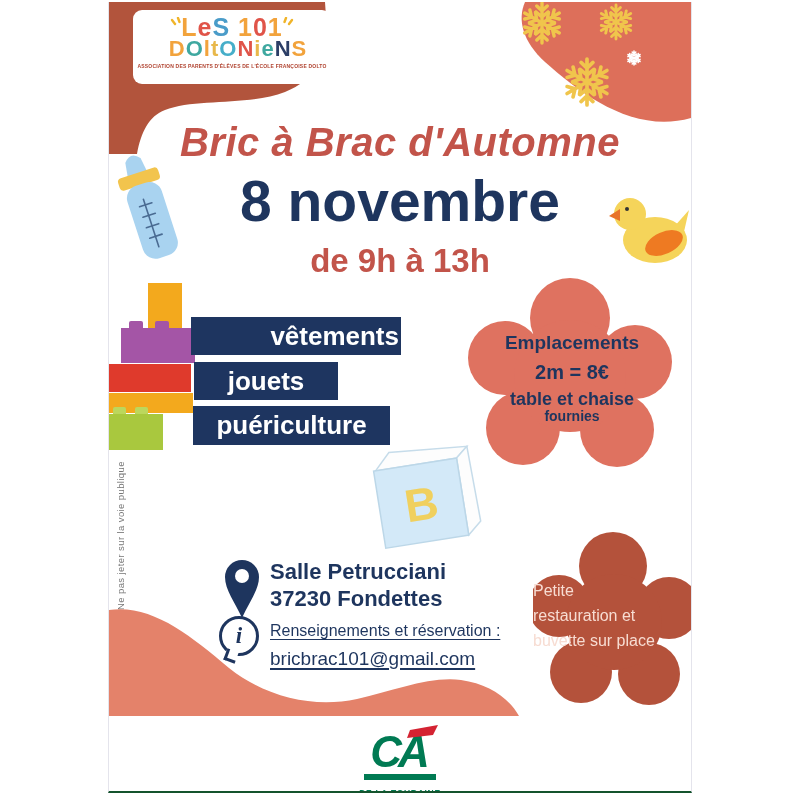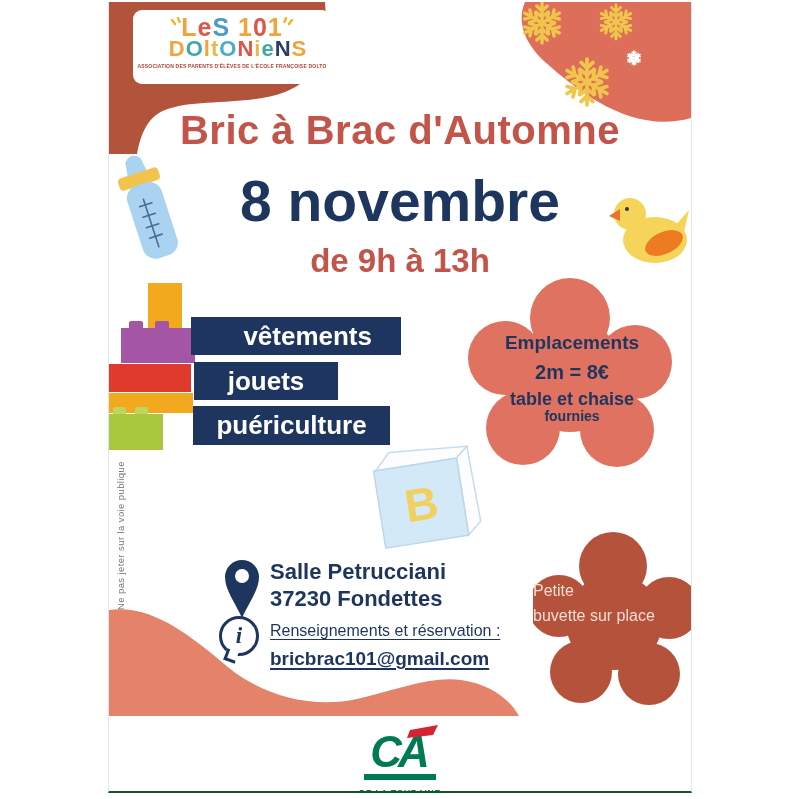--- a/index.html
+++ b/index.html
@@ -11,47 +11,47 @@
 
   
   .logo-card{position:absolute;left:24px;top:8px;width:198px;height:74px;background:#fff;
              border-radius:9px;text-align:center;padding-top:4px;box-sizing:border-box;}
   .logo-line1{font-size:25px;font-weight:bold;letter-spacing:1px;line-height:26px;}
   .logo-line2{font-size:22px;font-weight:bold;letter-spacing:1px;line-height:22px;margin-top:-2px;padding-left:12px;}
   .logo-tagline{font-size:5px;font-weight:bold;color:#b04330;letter-spacing:.2px;margin-top:3px;}
   .spark{vertical-align:6px;}
 
   
-  .title{position:absolute;left:0;top:106px;width:100%;text-align:center;
-         font-size:40px;font-weight:bold;color:#c2544a;letter-spacing:.5px;}
+  .title{position:absolute;left:0;top:118px;width:100%;text-align:center;
+         font-size:40px;font-weight:bold;color:#c2544a;letter-spacing:.5px;font-style:italic;}
   .date{position:absolute;left:0;top:166px;width:100%;text-align:center;
         font-size:57px;font-weight:bold;color:#1e355e;}
   .time{position:absolute;left:0;top:240px;width:100%;text-align:center;
         font-size:33px;font-weight:bold;color:#c2544a;}
 
   
   .bar{position:absolute;background:#1e3560;color:#fff;font-weight:bold;font-size:26px;
        display:flex;align-items:center;justify-content:center;}
-  .bar.b1{left:82px;top:315px;width:210px;height:38px;justify-content:flex-end;padding-right:29px;box-sizing:border-box;}
+  .bar.b1{left:82px;top:315px;width:210px;height:38px;justify-content:flex-end;padding-right:2px;box-sizing:border-box;}
   .bar.b2{left:85px;top:360px;width:144px;height:38px;}
   .bar.b3{left:84px;top:404px;width:197px;height:39px;}
 
   
   .flower-text{position:absolute;left:362px;top:330px;width:202px;text-align:center;color:#1e355e;}
   .flower-text .h{font-size:19px;font-weight:bold;}
   .flower-text .p{font-size:20px;font-weight:bold;margin-top:7px;}
   .flower-text .n{font-size:18px;font-weight:bold;margin-top:7px;line-height:17px;}
   .flower-text .n2{font-size:14px;font-weight:bold;line-height:17px;}
 
   
   .venue{position:absolute;left:161px;top:556px;color:#1e355e;font-weight:bold;
          font-size:22px;line-height:27px;}
   .contact{position:absolute;left:161px;top:620px;color:#1e355e;}
   .contact .lbl{font-size:16px;text-decoration:underline;text-underline-offset:3px;}
-  .contact .mail{font-size:19px;font-weight:bold;margin-top:8px;text-decoration:underline;
+  .contact .mail{font-size:19px;font-weight:normal;margin-top:8px;text-decoration:underline;
                  text-underline-offset:3px;text-decoration-thickness:2px;display:inline-block;color:#1e355e;}
   .info-badge{position:absolute;left:110px;top:614px;width:34px;height:34px;border:3px solid #1e355e;
               border-radius:50%;background:#fff;display:flex;align-items:center;justify-content:center;
               font-family:"Liberation Serif",serif;font-style:italic;font-weight:bold;
               font-size:23px;color:#1e355e;}
   .info-tail{position:absolute;left:116px;top:648px;width:9px;height:9px;background:#fff;
              border-left:3px solid #1e355e;border-bottom:3px solid #1e355e;transform:rotate(20deg);}
 
   
   .food-text{position:absolute;left:424px;top:576px;width:168px;text-align:left;
@@ -216,20 +216,21 @@
         <circle cx="80" cy="36" r="34"></circle>
         <circle cx="26" cy="76" r="31"></circle>
         <circle cx="48" cy="142" r="31"></circle>
         <circle cx="116" cy="144" r="31"></circle>
         <circle cx="136" cy="78" r="31"></circle>
         <circle cx="81" cy="92" r="48"></circle>
       </g>
     </svg>
     <div class="food-text">
       <div>Petite</div>
+      <div>restauration et</div>
       <div>buvette sur place</div>
     </div>
 
     <svg class="abs" style="left:0;top:596px" width="410" height="118">
       <path d="M0,12 C42,6 80,36 120,70 C158,100 205,110 248,101 C285,93 320,78 352,82 C380,86 400,100 410,118 L0,118 Z" fill="#e4826a"></path>
     </svg>
 
     <div class="sponsor">
       <svg width="92" height="58">
         <text x="44" y="43" text-anchor="middle" font-size="44" font-weight="bold" font-style="italic" letter-spacing="-4" fill="#007a53" font-family="Liberation Sans, sans-serif">CA</text>

